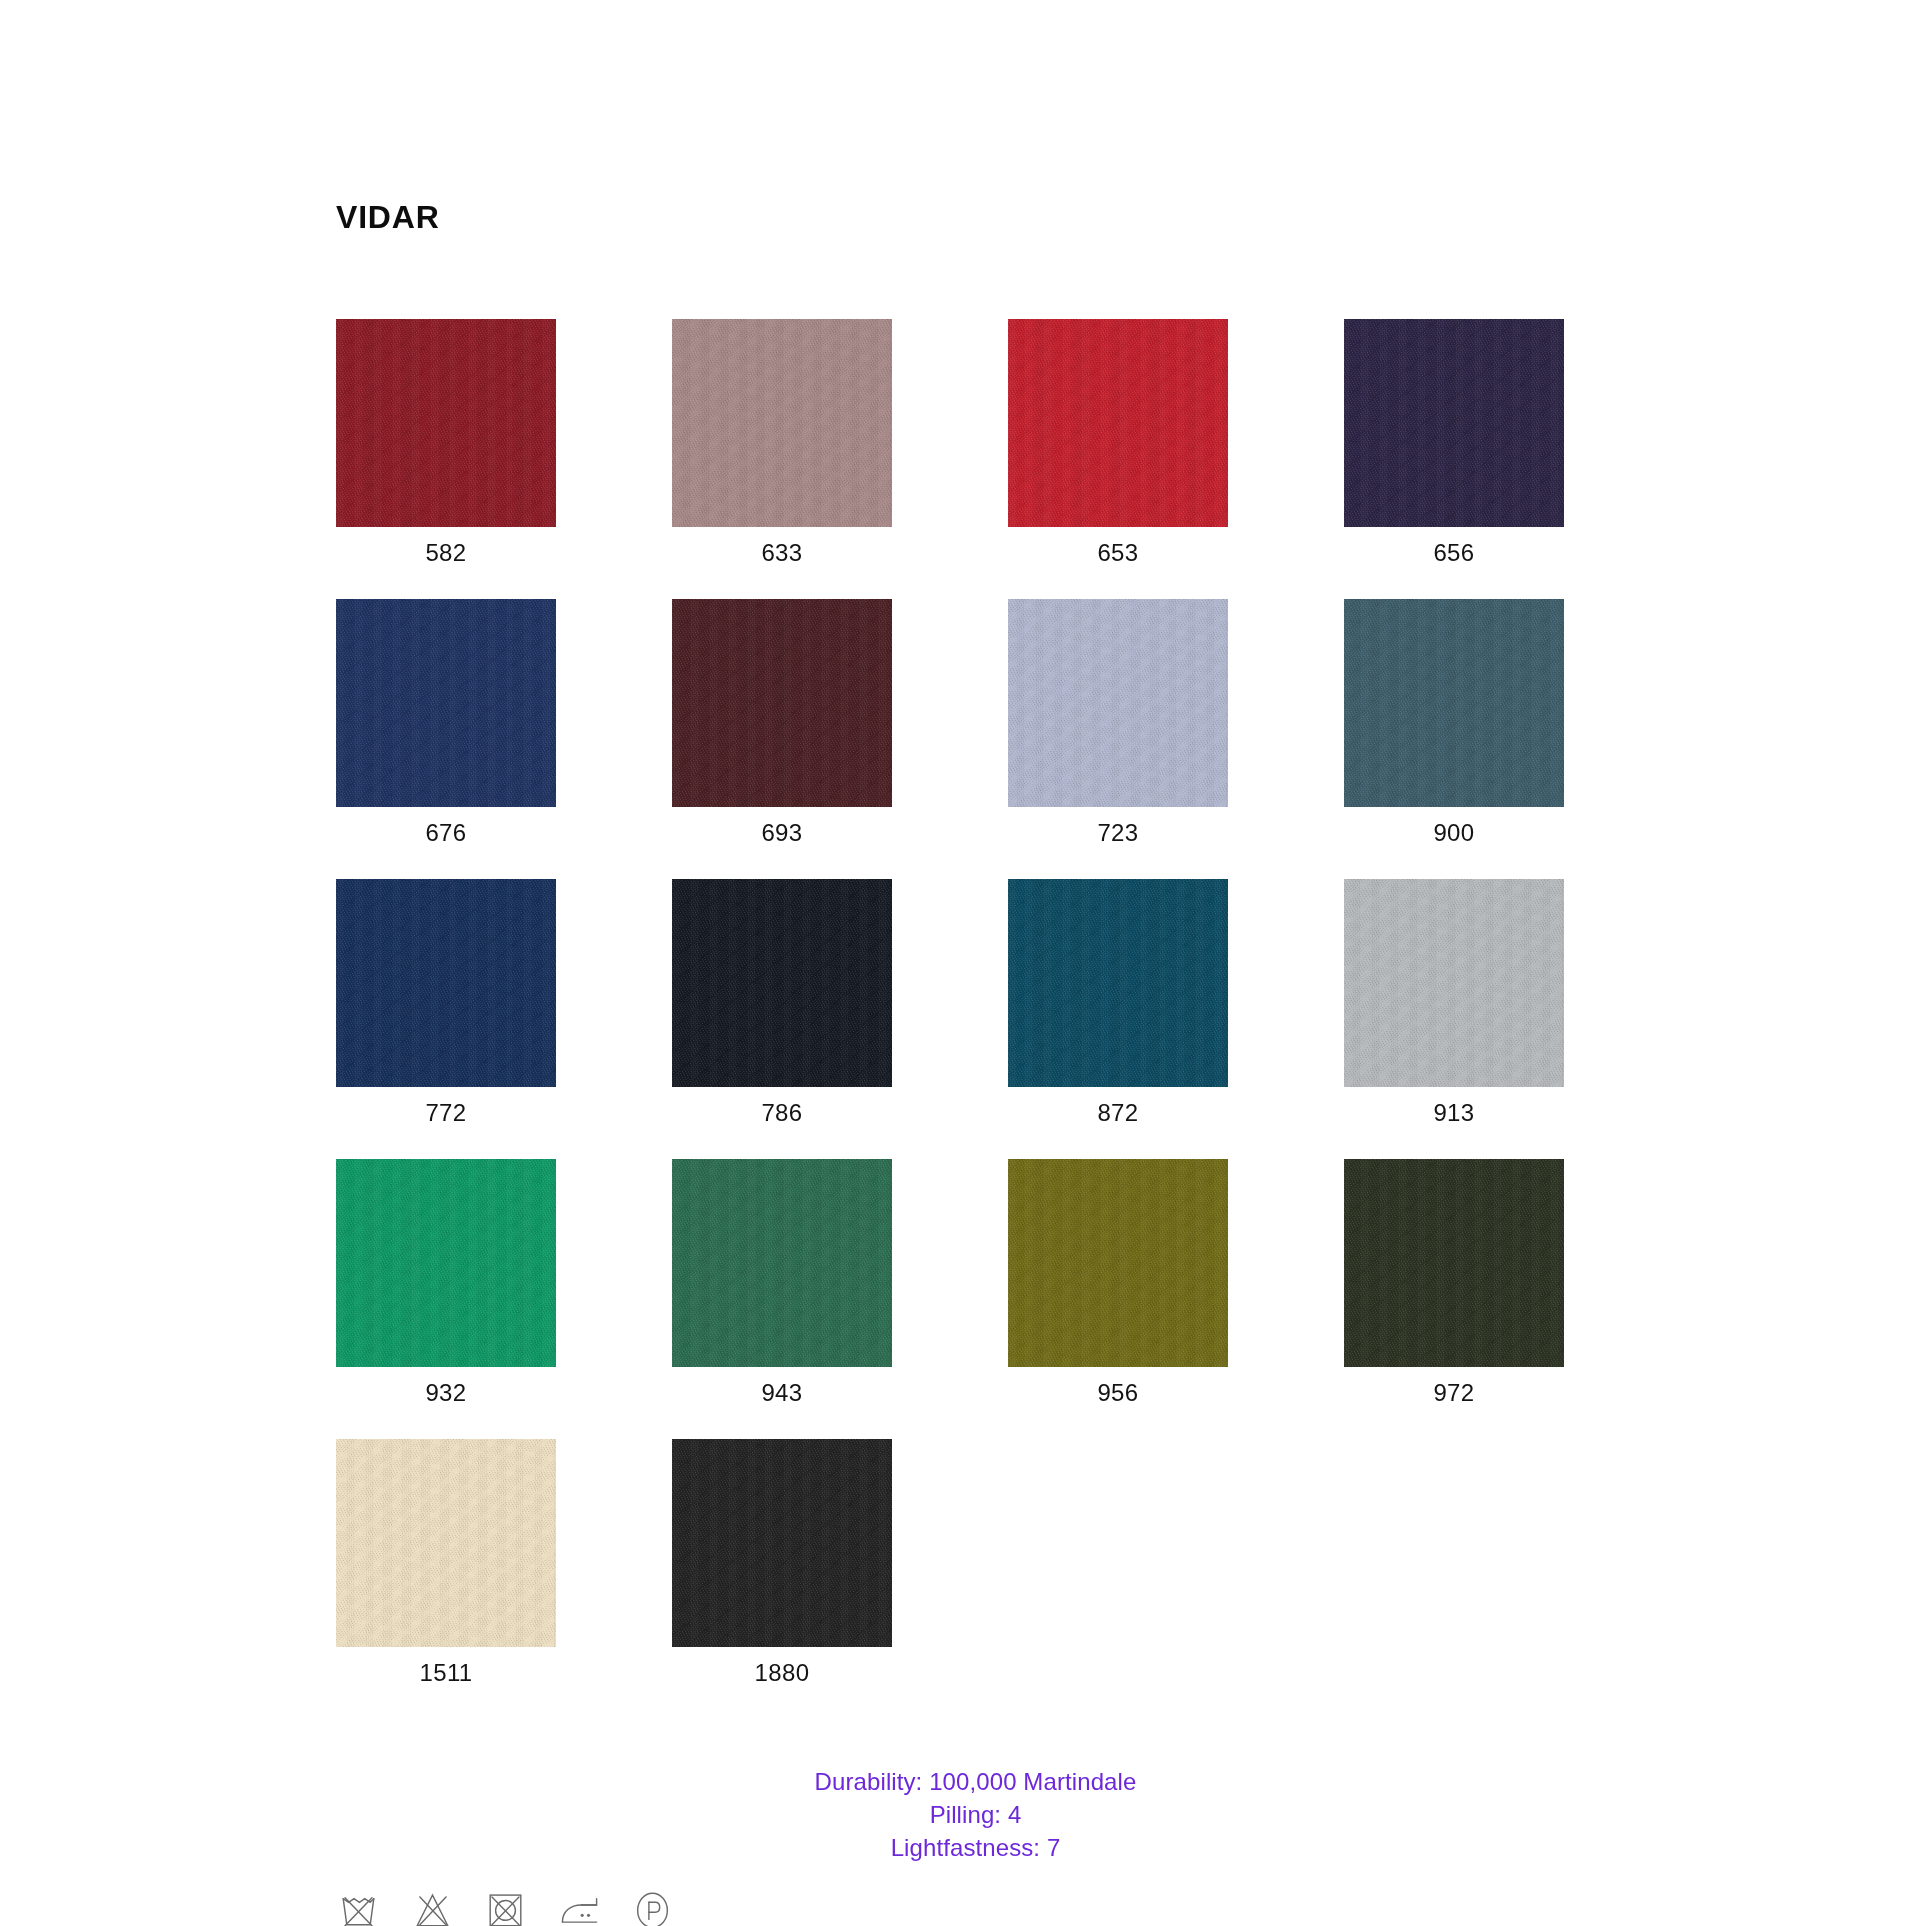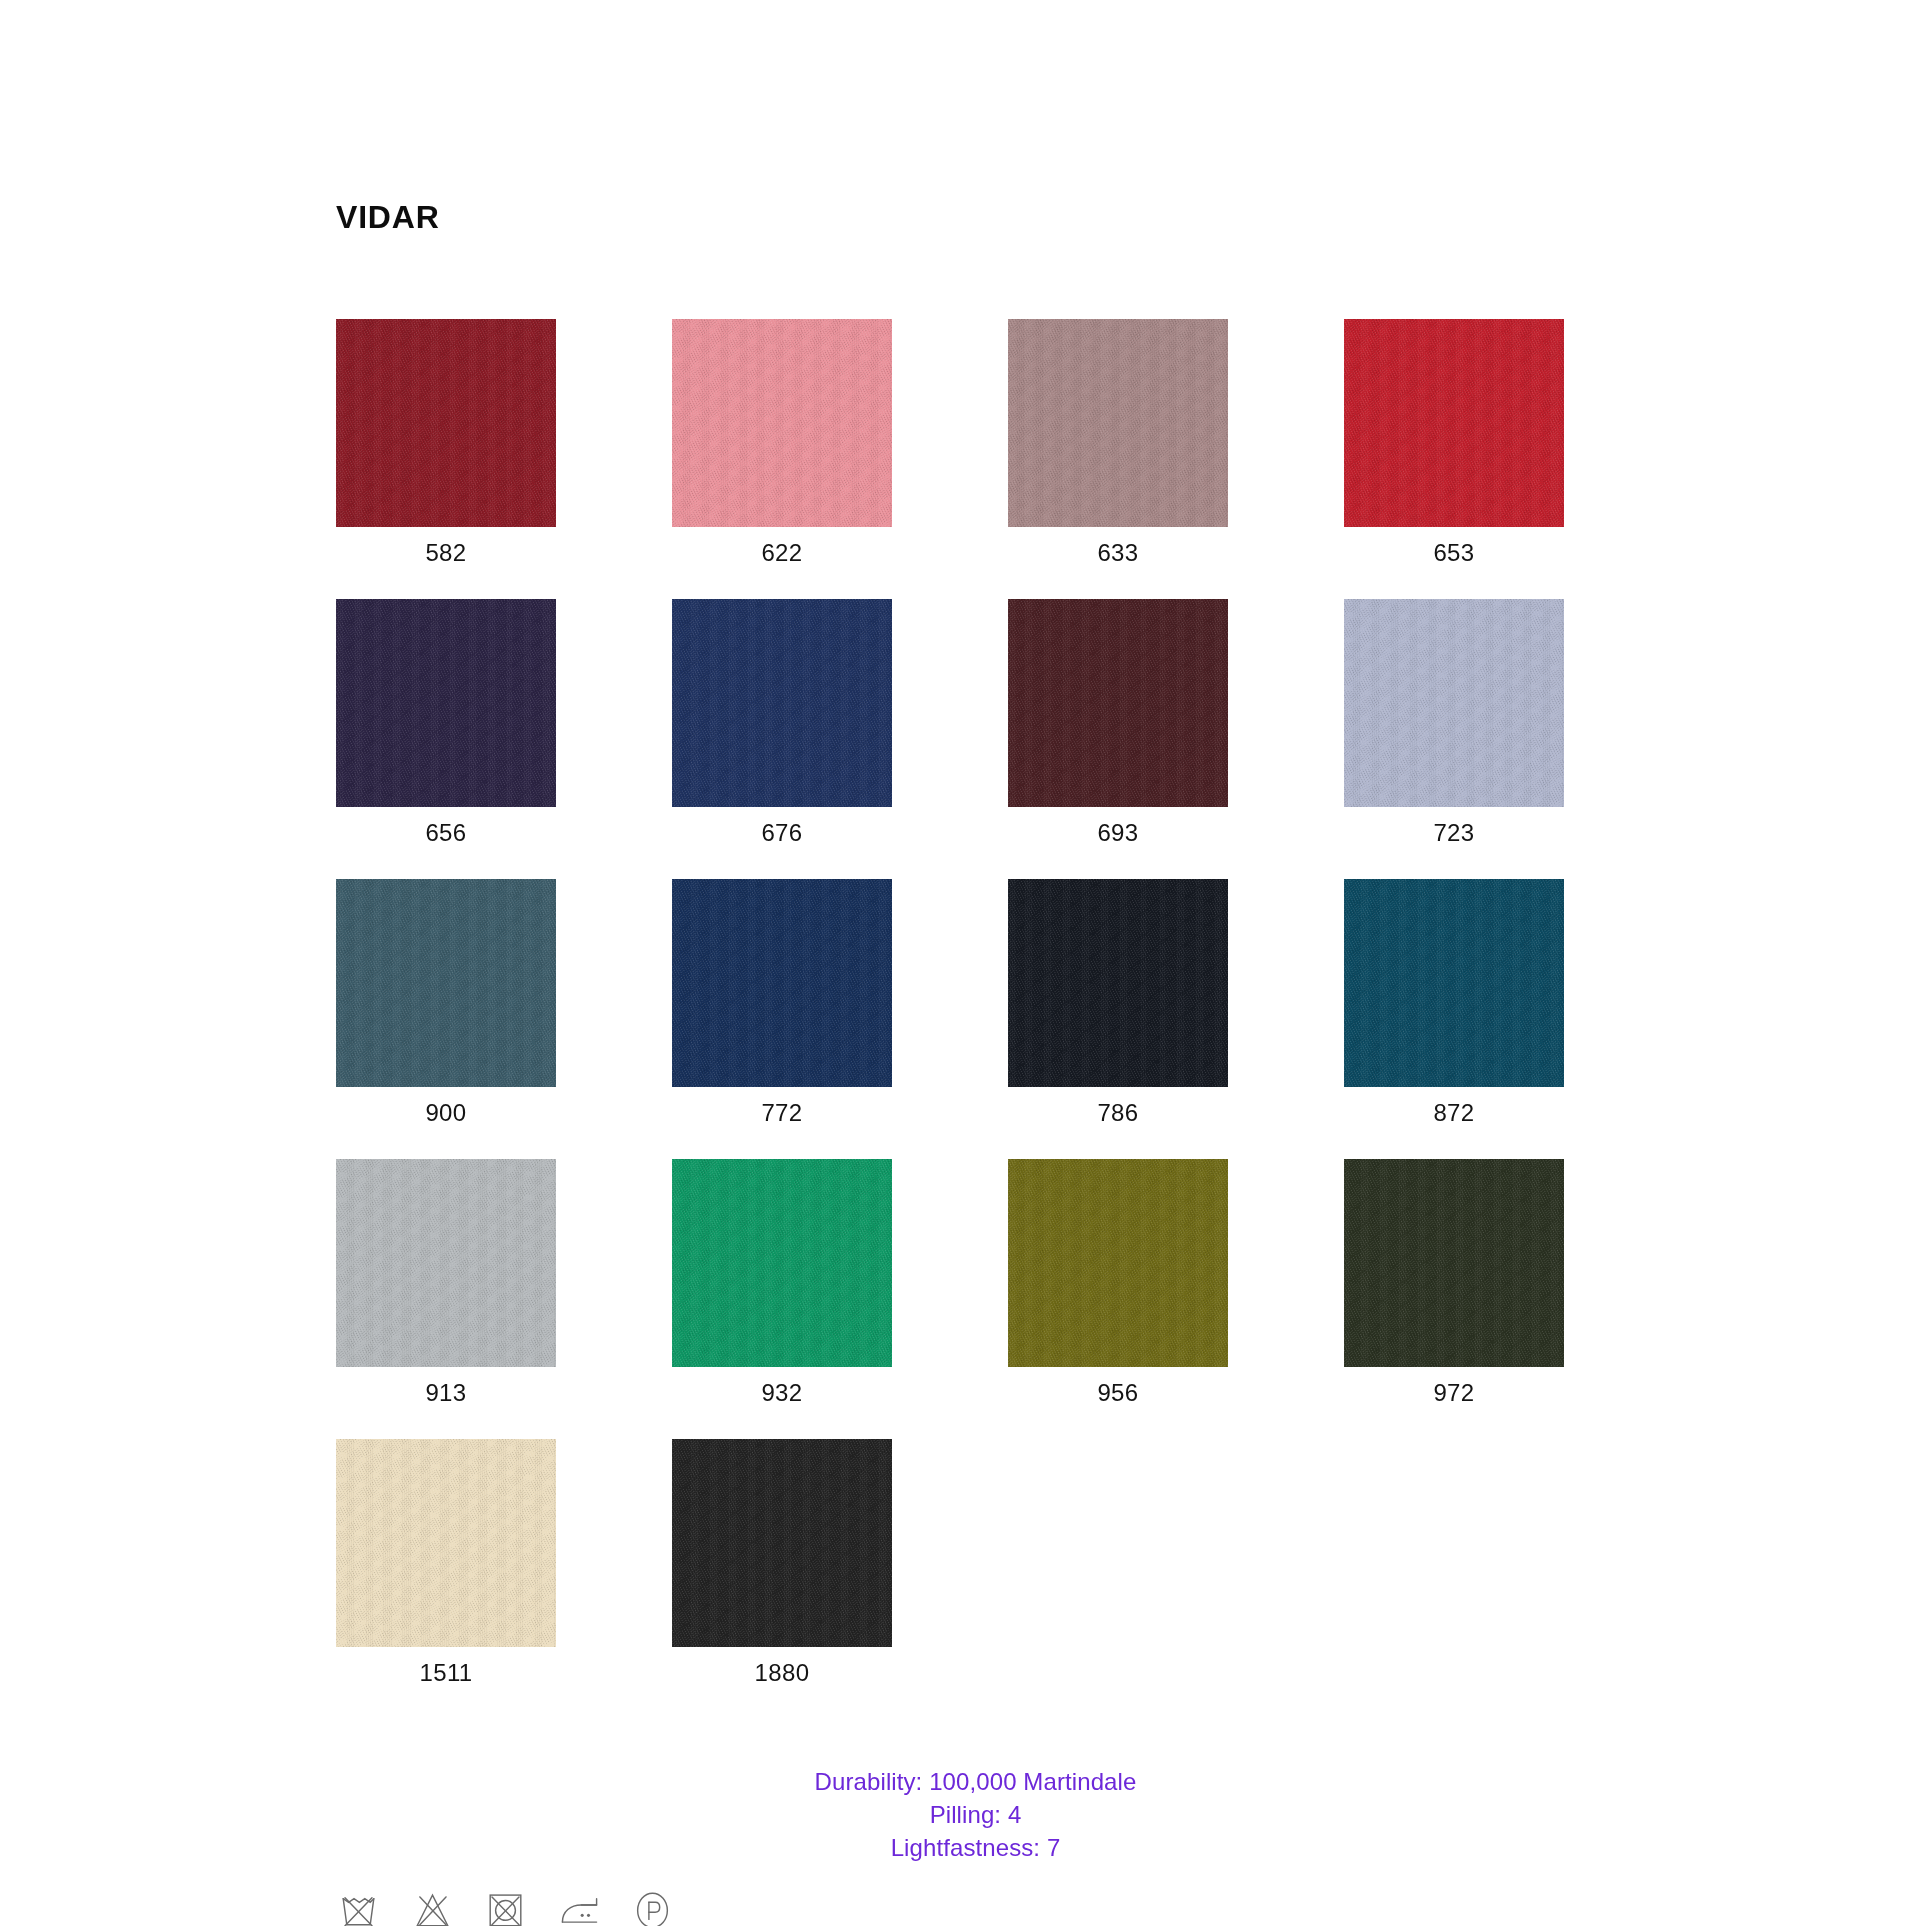--- a/index.html
+++ b/index.html
@@ -140,24 +140,20 @@
 
     <h1 class="title">VIDAR</h1>
 
     <div class="swatch-grid">
 
       <div class="swatch-cell">
         <div class="swatch-chip" style="background-color: rgb(138, 27, 38);"></div>
         <div class="swatch-label">582</div>
       </div>
       <div class="swatch-cell">
-        <div class="swatch-chip" style="background-color: rgb(233, 145, 154);"></div>
-        <div class="swatch-label">622</div>
-      </div>
-      <div class="swatch-cell">
         <div class="swatch-chip" style="background-color: rgb(166, 135, 135);"></div>
         <div class="swatch-label">633</div>
       </div>
       <div class="swatch-cell">
         <div class="swatch-chip" style="background-color: rgb(192, 31, 44);"></div>
         <div class="swatch-label">653</div>
       </div>
 
       <div class="swatch-cell">
         <div class="swatch-chip" style="background-color: rgb(44, 36, 68);"></div>
@@ -193,20 +189,24 @@
         <div class="swatch-chip" style="background-color: rgb(12, 74, 97);"></div>
         <div class="swatch-label">872</div>
       </div>
       <div class="swatch-cell">
         <div class="swatch-chip" style="background-color: rgb(180, 184, 187);"></div>
         <div class="swatch-label">913</div>
       </div>
       <div class="swatch-cell">
         <div class="swatch-chip" style="background-color: rgb(14, 151, 100);"></div>
         <div class="swatch-label">932</div>
+      </div>
+      <div class="swatch-cell">
+        <div class="swatch-chip" style="background-color: rgb(43, 107, 79);"></div>
+        <div class="swatch-label">943</div>
       </div>
 
       <div class="swatch-cell">
         <div class="swatch-chip" style="background-color: rgb(111, 106, 23);"></div>
         <div class="swatch-label">956</div>
       </div>
       <div class="swatch-cell">
         <div class="swatch-chip" style="background-color: rgb(43, 50, 34);"></div>
         <div class="swatch-label">972</div>
       </div>

